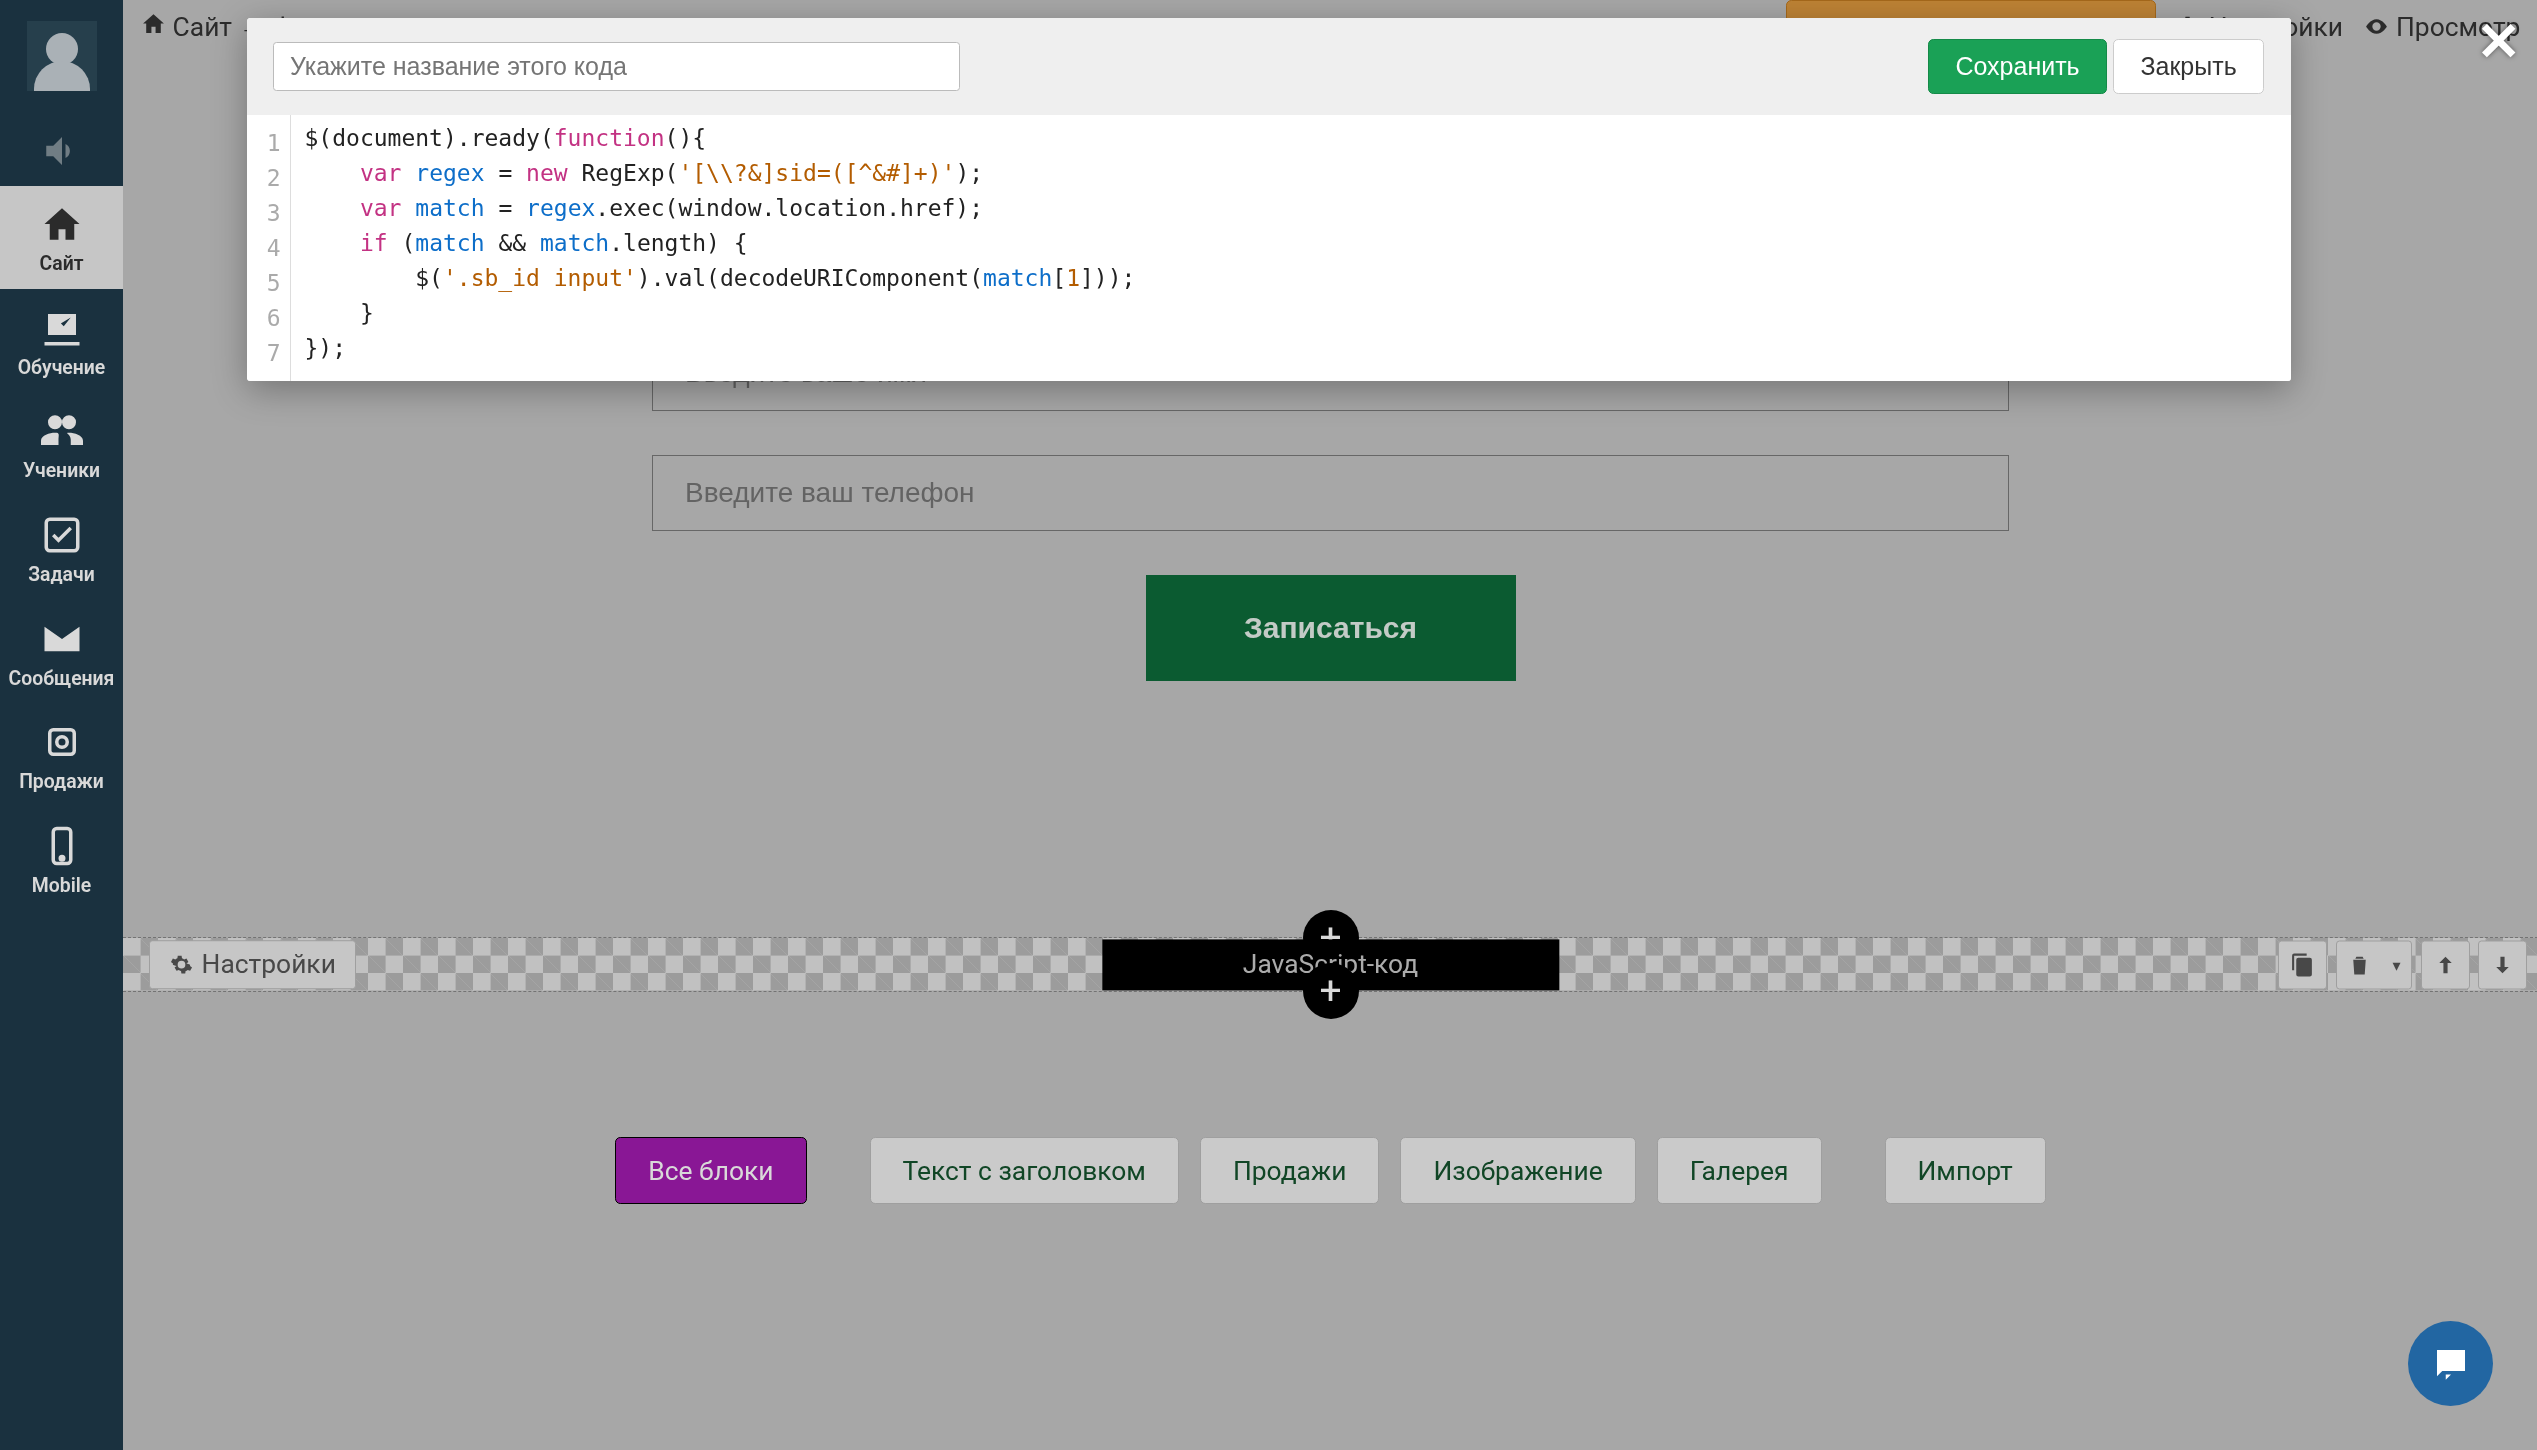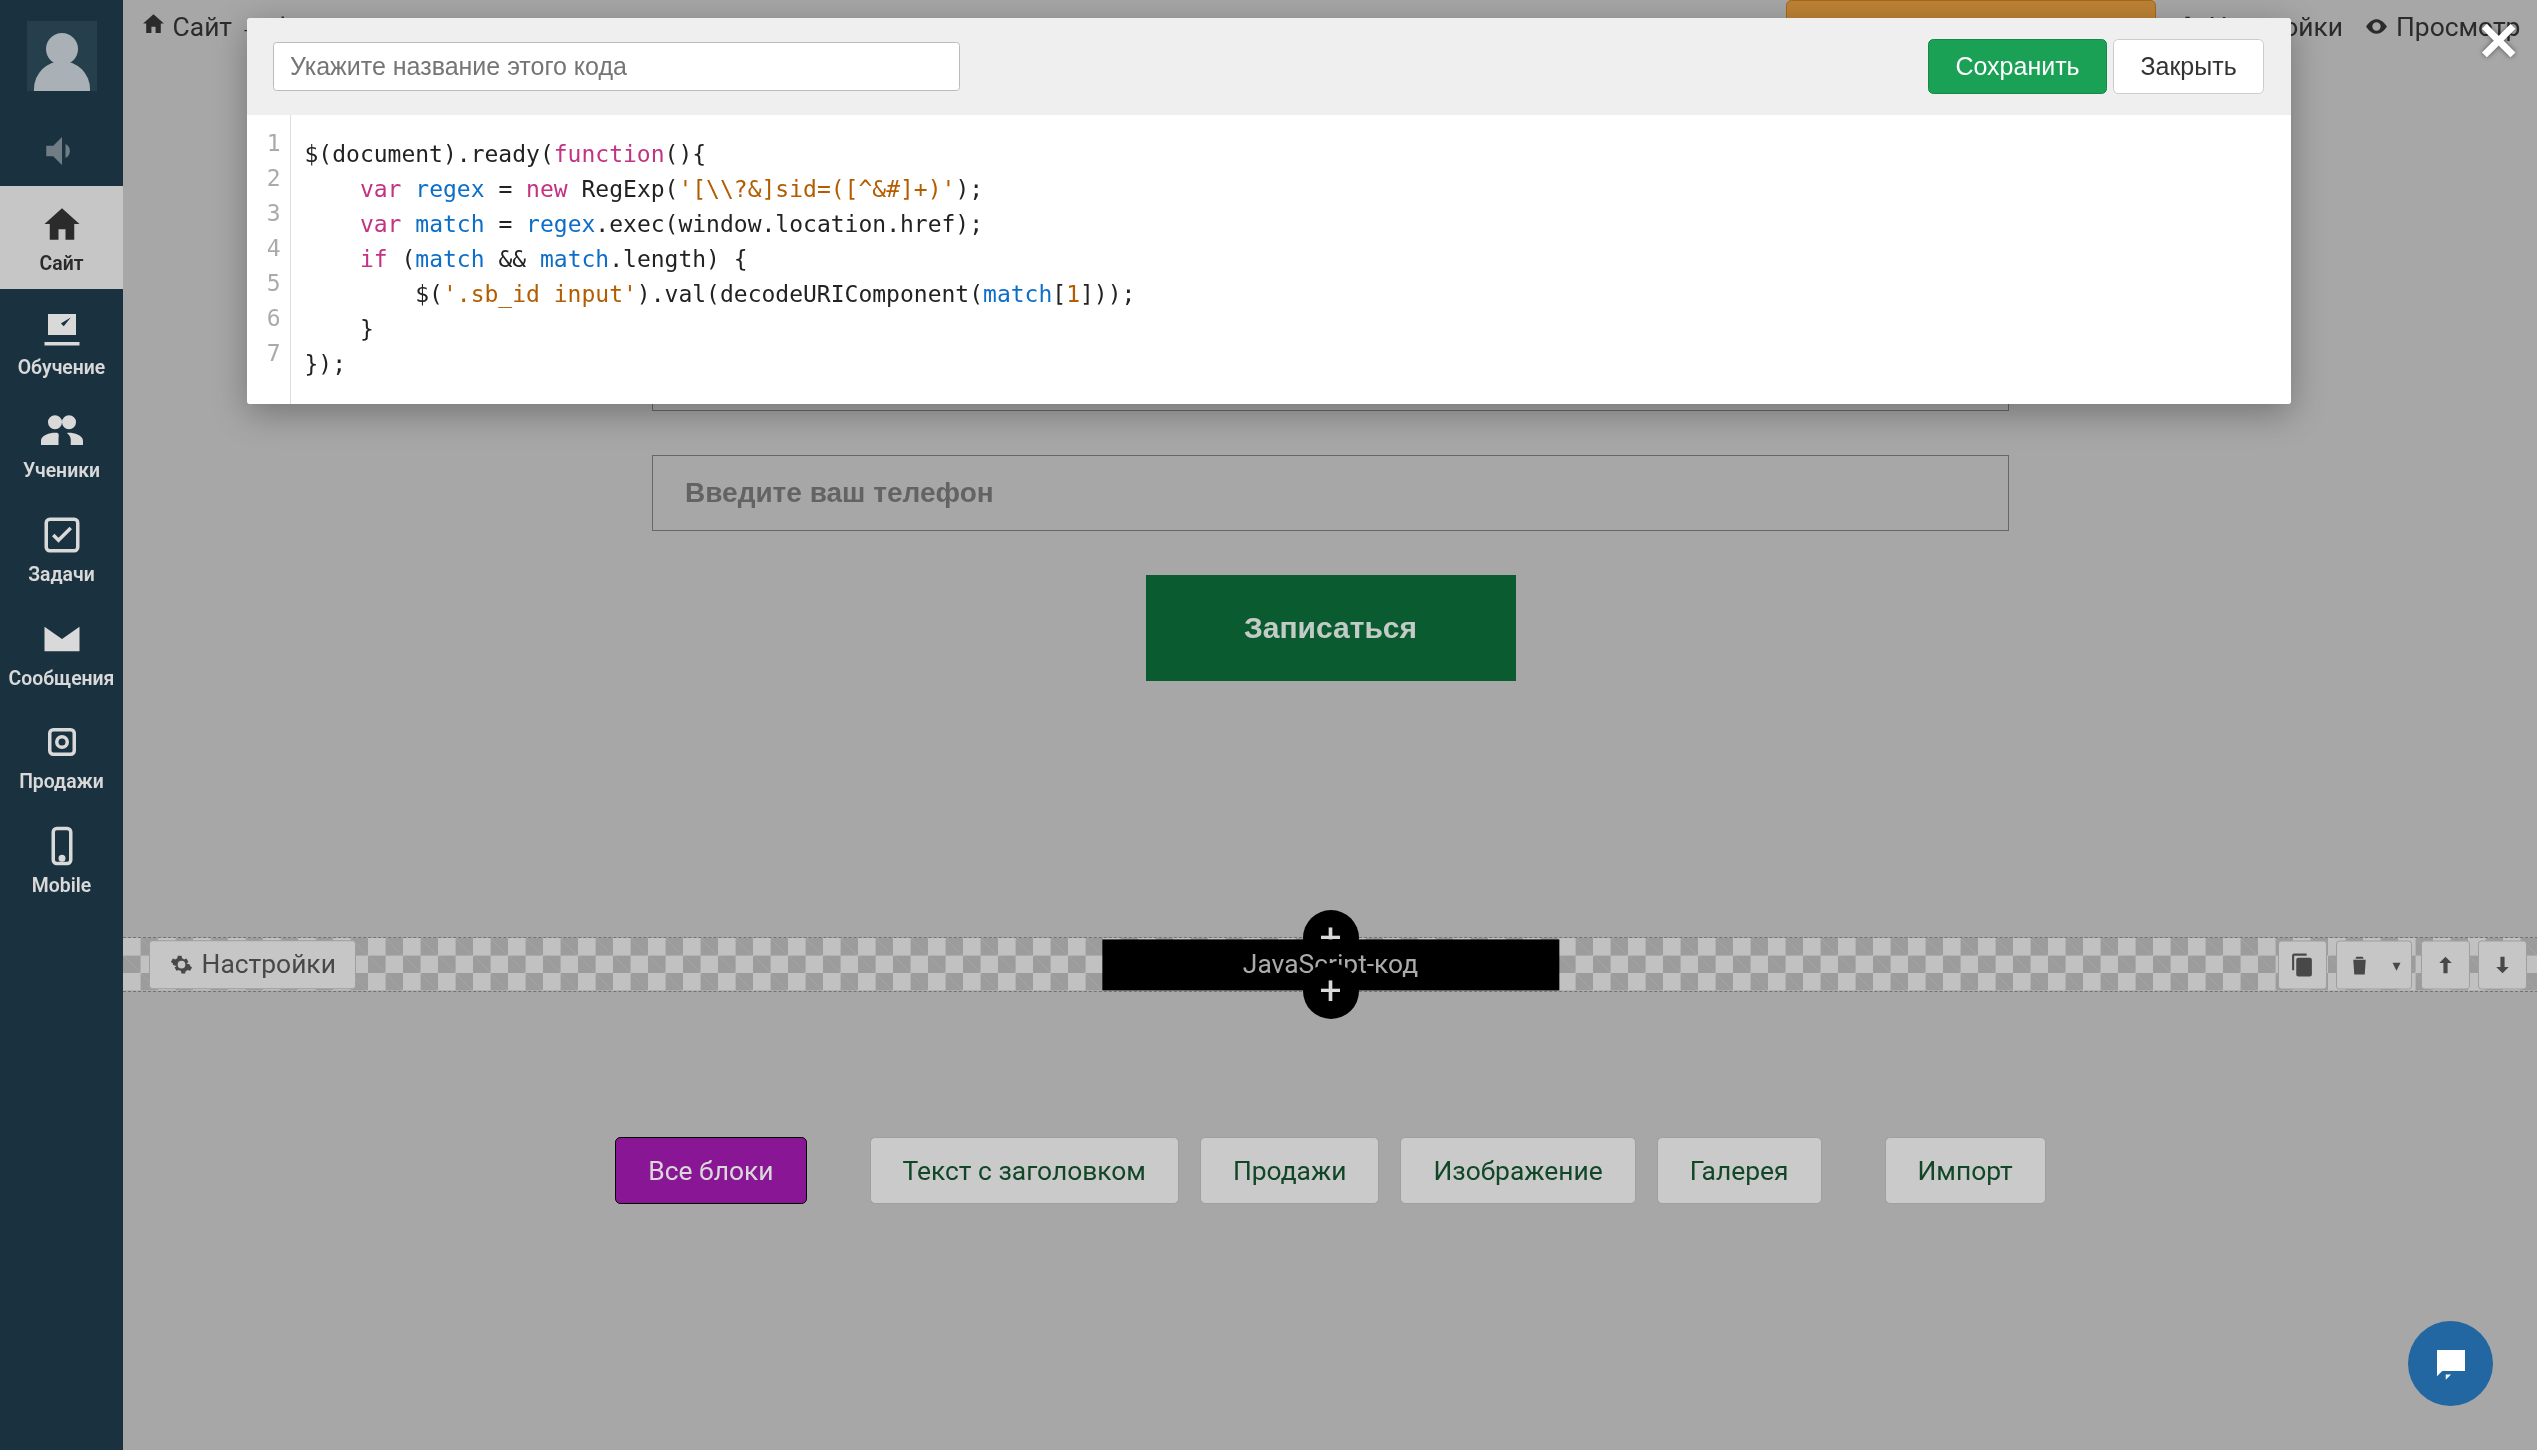--- a/index.html
+++ b/index.html
@@ -95,21 +95,20 @@
   gap: 44px;
 }
 .form-input {
   width: 1357px;
   height: 76px;
   border: 1.8px solid #7a7a7a;
   background: #c5c5c5;
   padding: 0 32px;
   font-size: 28px;
   color: #6f6f6f;
-  font-weight: bold;
 }
 .submit-btn {
   width: 370px; height: 106px;
   background: #0d6b3a;
   color: #e6efe9;
   font-size: 30px;
   font-weight: 600;
   border: none;
   display:flex; align-items:center; justify-content:center;
 }
@@ -239,21 +238,21 @@
   border-right:0.9px solid #ddd;
   padding:10.6px 8.8px;
   text-align:right;
   color:#aaa;
   font-family: Menlo, Monaco, Consolas, monospace;
   font-size:23px;
   line-height:35px;
 }
 .code {
   flex:1;
-  padding:22px 14px;
+  padding:6px 14px;
   font-family: Menlo, Monaco, Consolas, monospace;
   font-size:23px;
   line-height:35px;
   white-space:pre;
   color:#222;
 }
 .tok-kw { color:#c33283; }
 .tok-var { color:#0d6ec9; }
 .tok-str { color:#b35c00; }
 .tok-num { color:#b35c00; }

